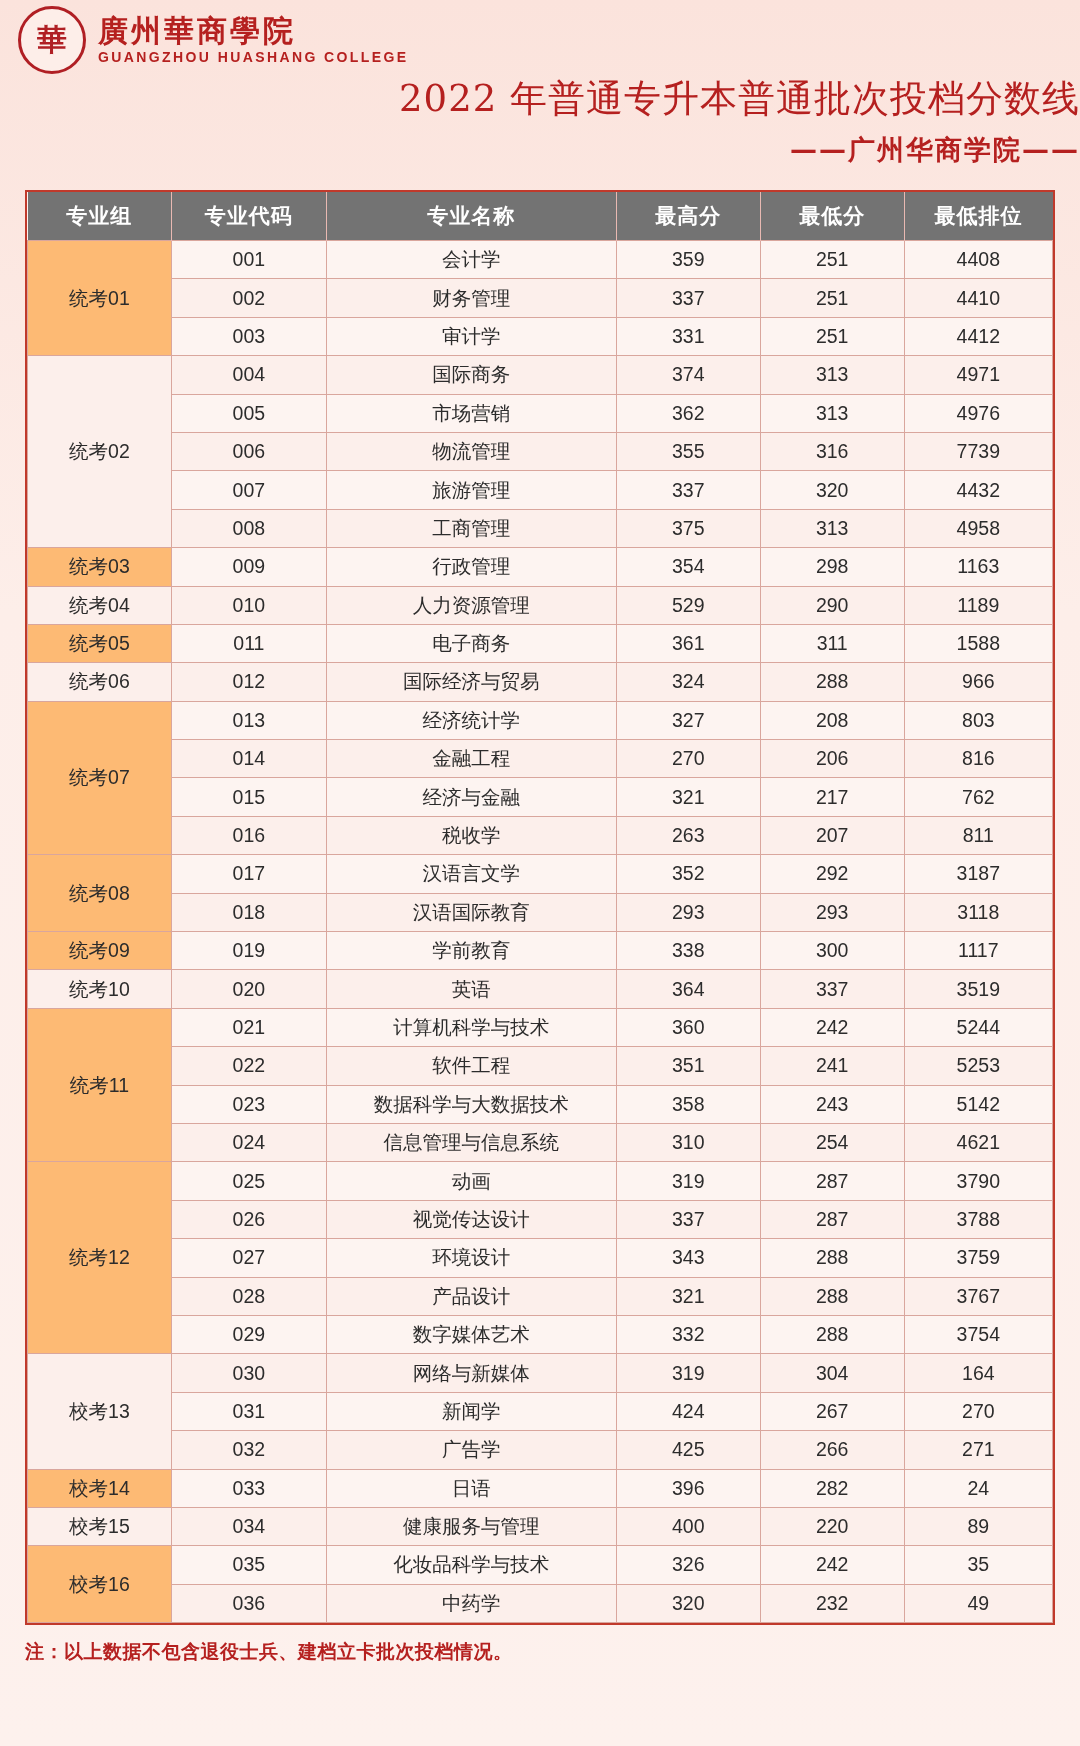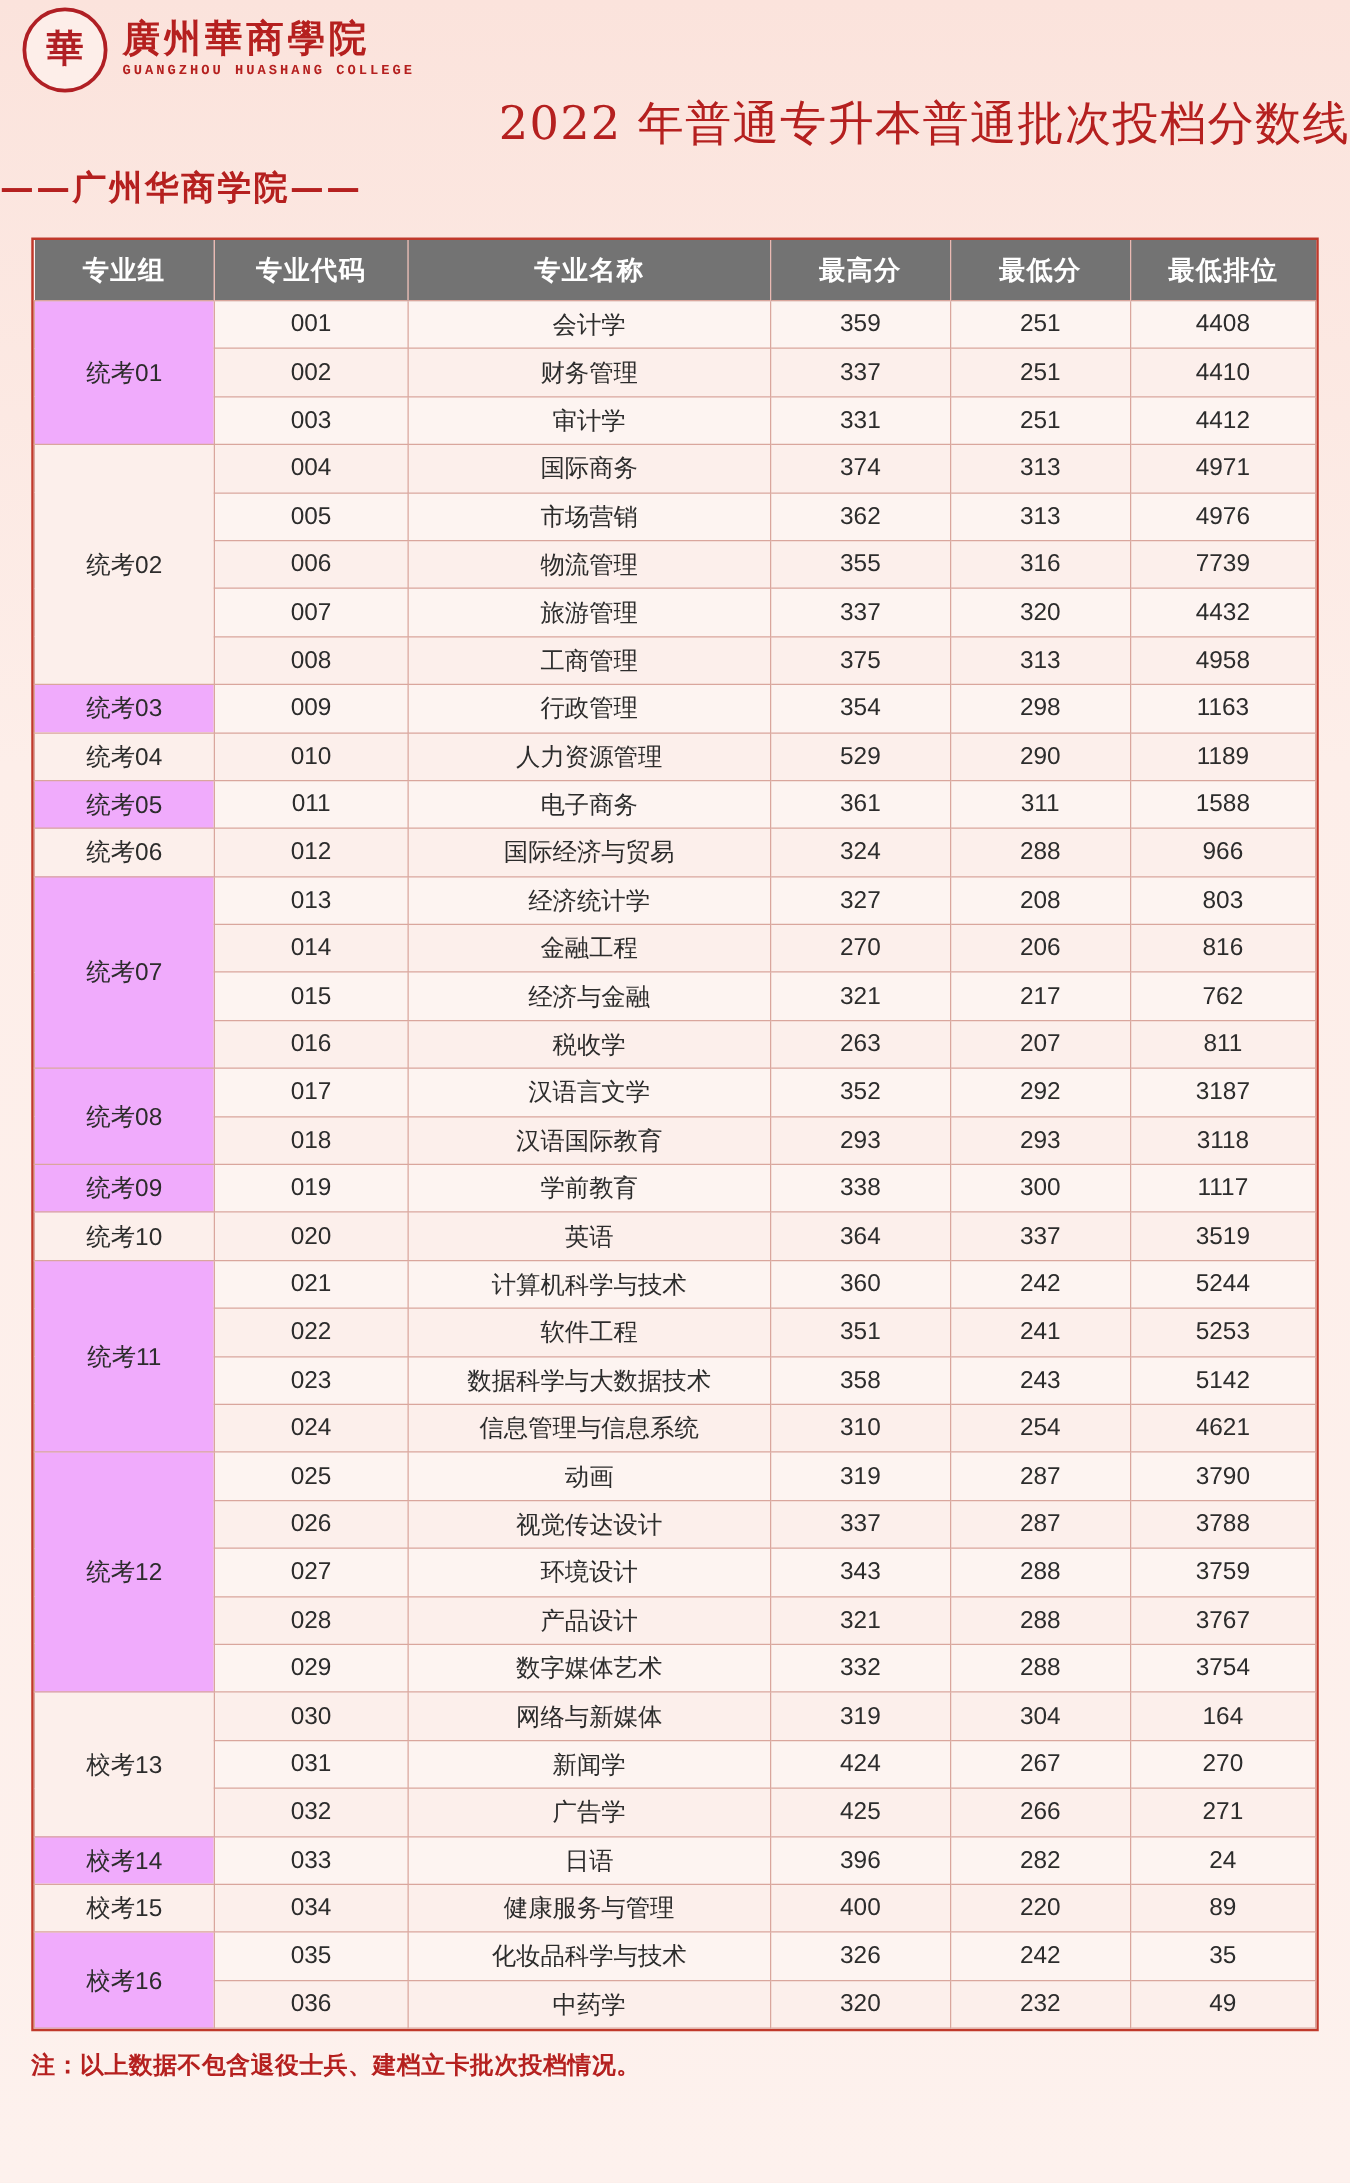--- a/index.html
+++ b/index.html
@@ -54,40 +54,39 @@
     line-height: 1.05;
   }
   .logo-cn {
     font-family: "DejaVu Serif", "Liberation Serif", serif;
     font-size: 30px;
     font-weight: 700;
     color: #b5201f;
     letter-spacing: 3px;
   }
   .logo-en {
-    font-size: 11px;
+    font-size: 14px;
     color: #b5201f;
     letter-spacing: 2.4px;
     margin-top: 4px;
     font-weight: 700;
-    font-family: Liberation Mono, monospace;
   }
 
   
   .title-main {
     text-align: right;
     font-family: "DejaVu Serif", "Liberation Serif", serif;
     font-size: 37px;
     font-weight: 400;
     color: #b5201f;
     letter-spacing: 1px;
     margin-top: 4px;
   }
   .title-sub {
-    text-align: left;
+    text-align: right;
     font-family: "DejaVu Serif", "Liberation Serif", serif;
     font-size: 27px;
     font-weight: 700;
     color: #b5201f;
     letter-spacing: 2px;
     margin-top: 8px;
   }
 
   
   .table-wrap {
@@ -119,21 +118,21 @@
     height: 35.4px;
     color: #2c2c2c;
     background: #fdf4f1;
     white-space: nowrap;
   }
   tbody td.group {
     font-size: 19.5px;
     background: #fdf4f1;
   }
   tbody tr:nth-child(even) td { background: #fcefeb; }
-  tbody td.group { background: #f0abfc; }
+  tbody td.group { background: #fdba74; }
 
   col.c-group { width: 130px; }
   col.c-code  { width: 140px; }
   col.c-name  { width: 262px; }
   col.c-max   { width: 130px; }
   col.c-min   { width: 130px; }
   col.c-rank  { width: 134px; }
 
   .note {
     margin: 14px 25px 0 25px;

